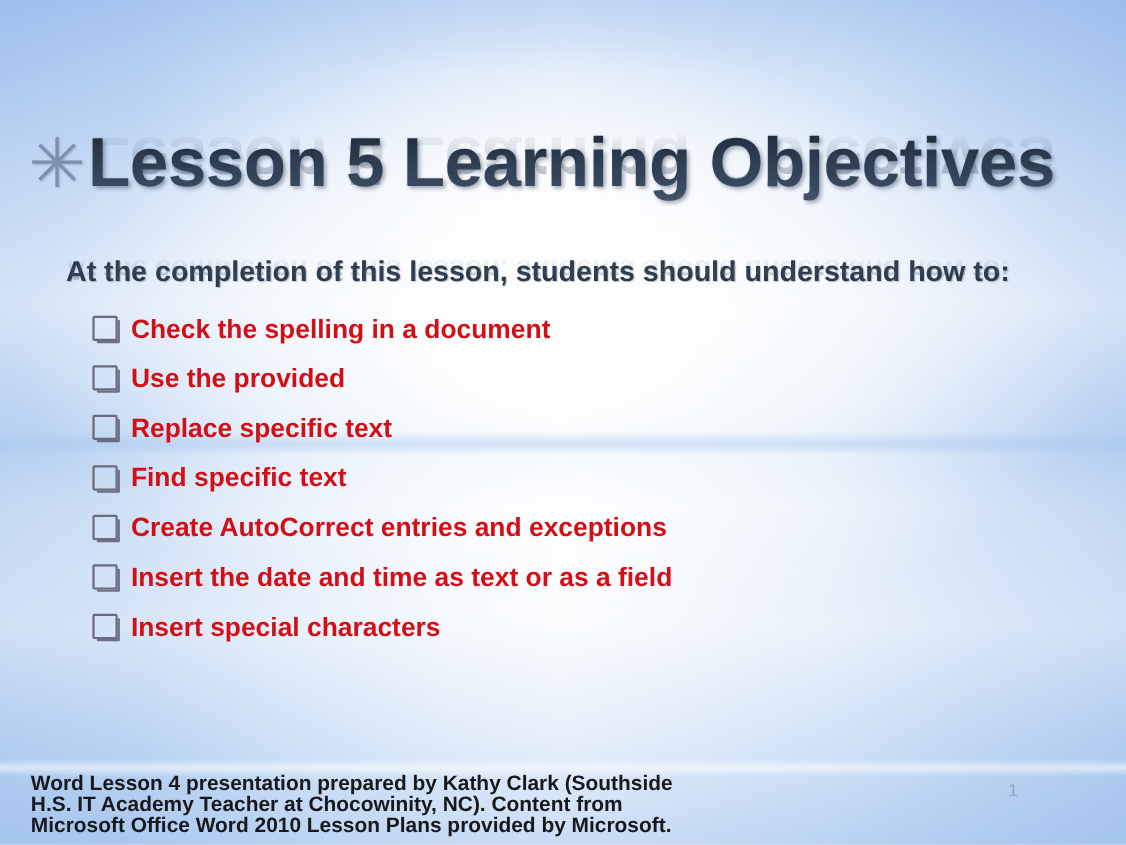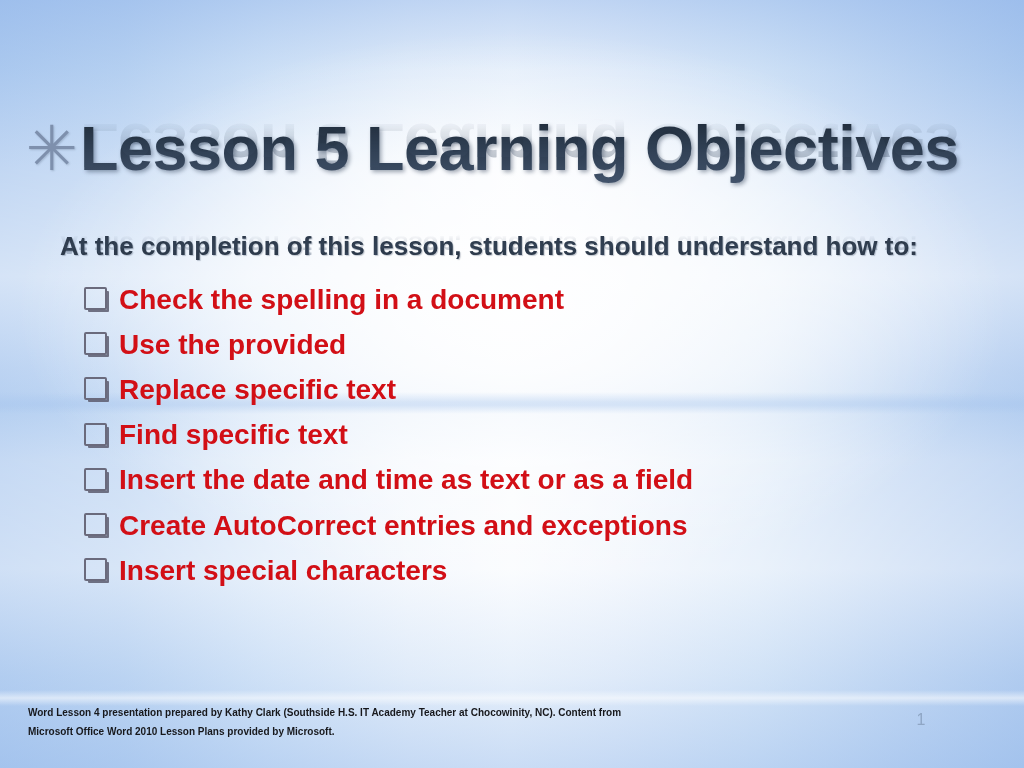--- a/index.html
+++ b/index.html
@@ -178,34 +178,34 @@
     width: 19px;
     height: 19px;
     margin-right: 12px;
     margin-top: -2px;
     border: 2px solid #6a6a7c;
     border-radius: 2px;
     background: transparent;
     box-shadow: 3px 3px 0 -1px rgba(92,92,110,0.85);
   }
   .bullet-label {
-    font-size: 28px;
+    font-size: 24px;
     line-height: 26px;
     font-weight: bold;
     color: #d20f16;
     white-space: nowrap;
   }
 
   
   .footer-note {
     position: absolute;
     left: 28px;
     top: 703px;
     width: 620px;
-    font-size: 10px;
+    font-size: 19px;
     line-height: 19px;
     font-weight: bold;
     color: #17181c;
   }
   .slide-number {
     position: absolute;
     left: 906px;
     top: 710px;
     width: 30px;
     text-align: center;
@@ -250,25 +250,25 @@
     <div class="bullet-item">
       <span class="checkbox-icon"></span>
       <span class="bullet-label">Replace specific text</span>
     </div>
     <div class="bullet-item">
       <span class="checkbox-icon"></span>
       <span class="bullet-label">Find specific text</span>
     </div>
     <div class="bullet-item">
       <span class="checkbox-icon"></span>
+      <span class="bullet-label">Create AutoCorrect entries and exceptions</span>
+    </div>
+    <div class="bullet-item">
+      <span class="checkbox-icon"></span>
       <span class="bullet-label">Insert the date and time as text or as a field</span>
-    </div>
-    <div class="bullet-item">
-      <span class="checkbox-icon"></span>
-      <span class="bullet-label">Create AutoCorrect entries and exceptions</span>
     </div>
     <div class="bullet-item">
       <span class="checkbox-icon"></span>
       <span class="bullet-label">Insert special characters</span>
     </div>
   </div>
 
   <div class="footer-note">Word Lesson 4 presentation prepared by Kathy Clark (Southside H.S. IT Academy Teacher at Chocowinity, NC). Content from Microsoft Office Word 2010 Lesson Plans provided by Microsoft.</div>
   <div class="slide-number">1</div>
 

